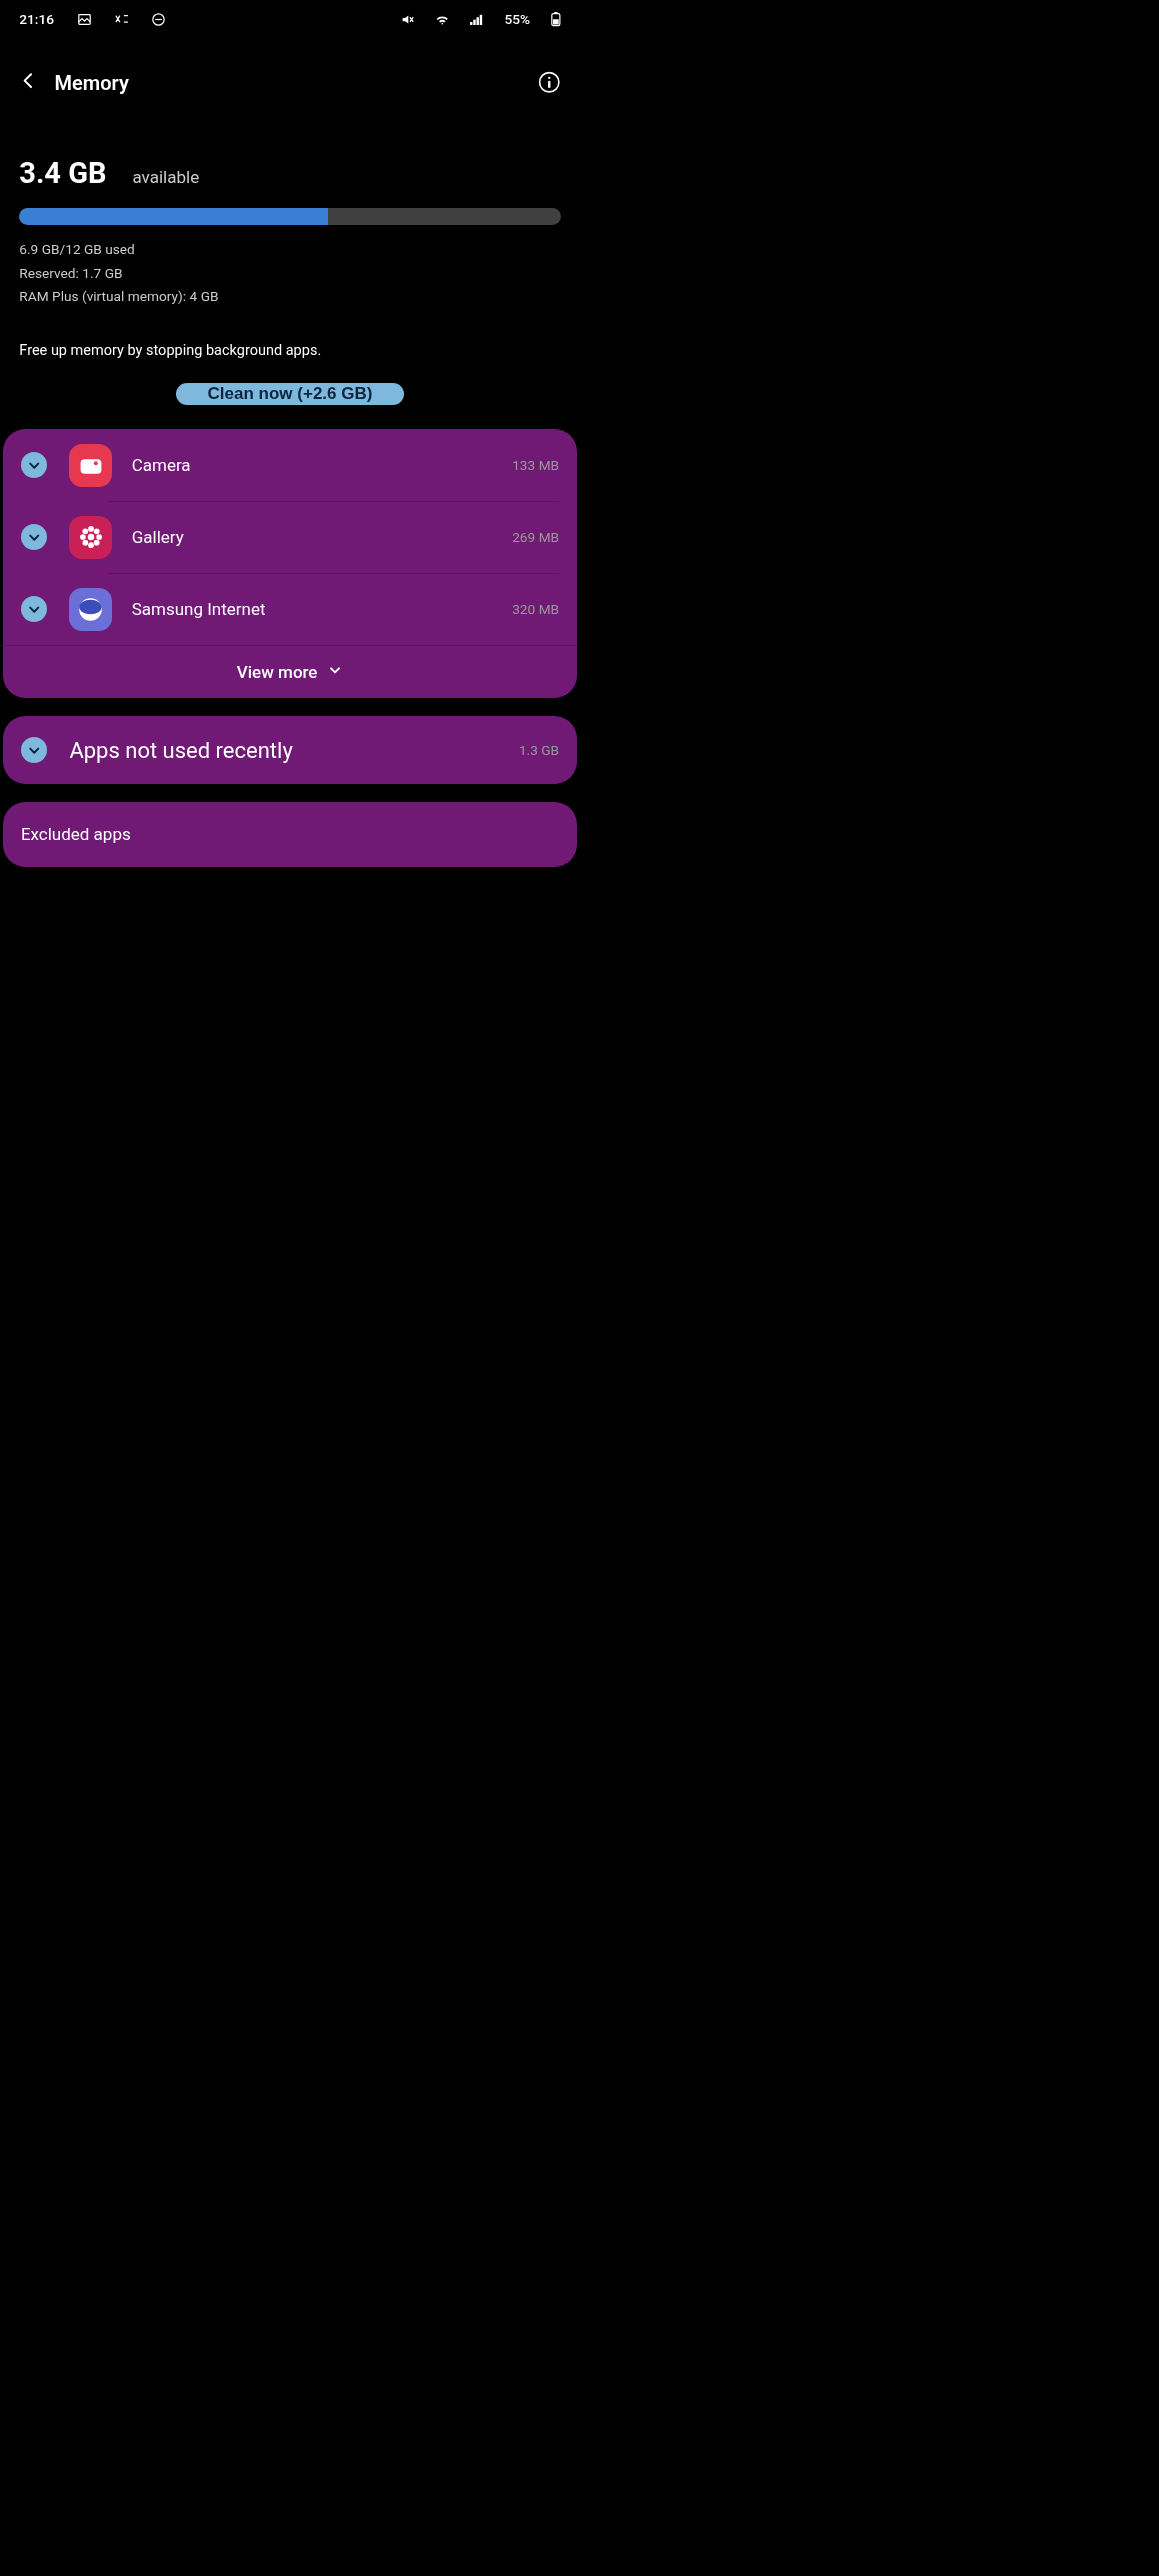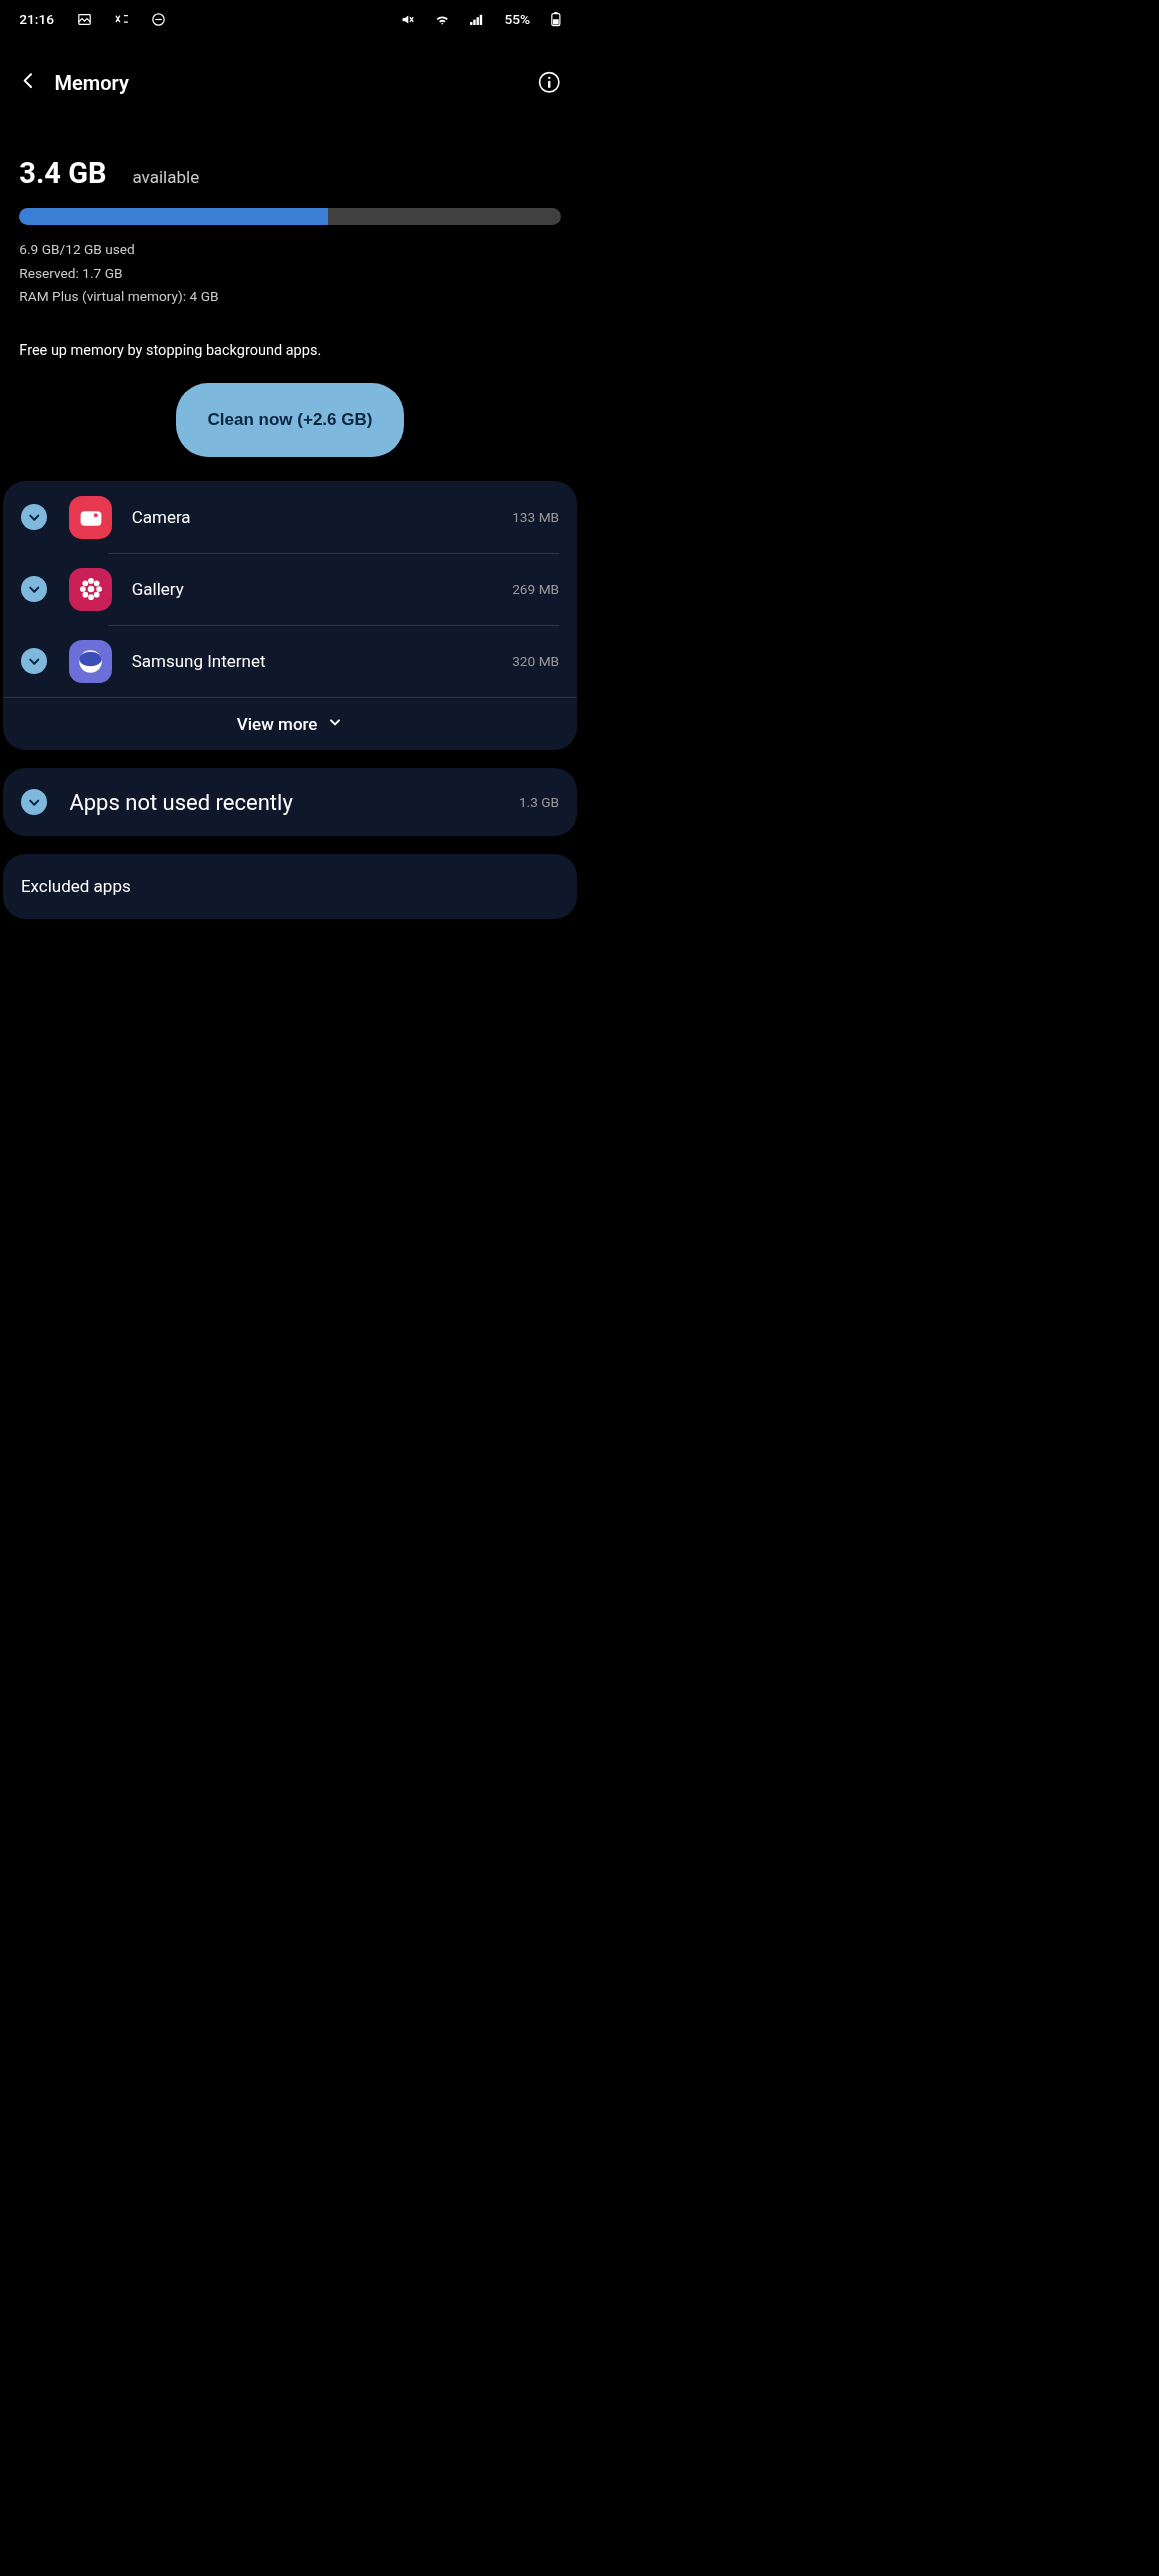--- a/index.html
+++ b/index.html
@@ -54,28 +54,28 @@
     .usage-details { margin-top: 13px; color: #ccc; font-size: 13.7px; line-height: 1.7; }
     
     .free-up-text { padding: 26px 19.3px 0 19.3px; font-size: 14.5px; color: #fff; }
     
     .clean-btn-wrap { display: flex; justify-content: center; padding: 24px 19.3px; }
     .clean-btn {
       background: #7fb8dd;
       color: #0a2540;
       border: none;
       border-radius: 32px;
-      padding: 27px 32px;
+      padding: 1px 32px;
       font-size: 17px;
       font-weight: 600;
       cursor: pointer;
     }
     
     .card {
-      background: #0f172a;
+      background: #701a75;
       border-radius: 22.5px;
       margin: 0 3.2px 17.7px 3.2px;
       overflow: hidden;
     }
     .app-row {
       display: flex;
       align-items: center;
       padding: 14.5px 17.7px 14.5px 17.7px;
       position: relative;
     }

